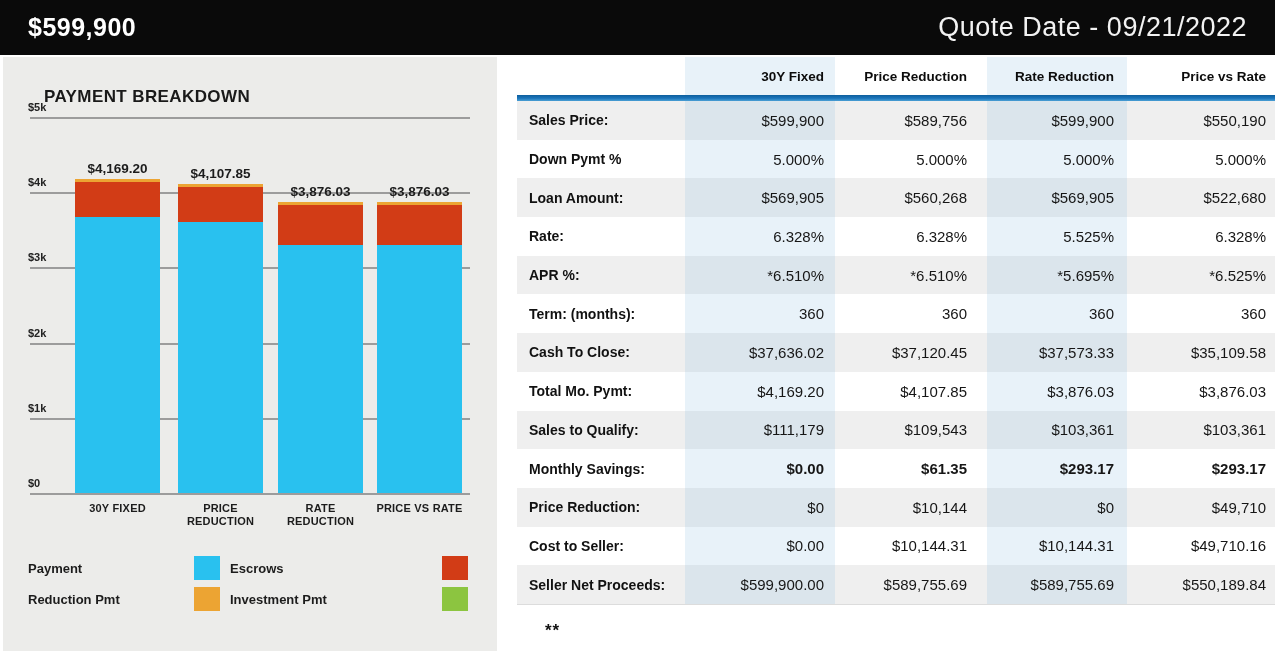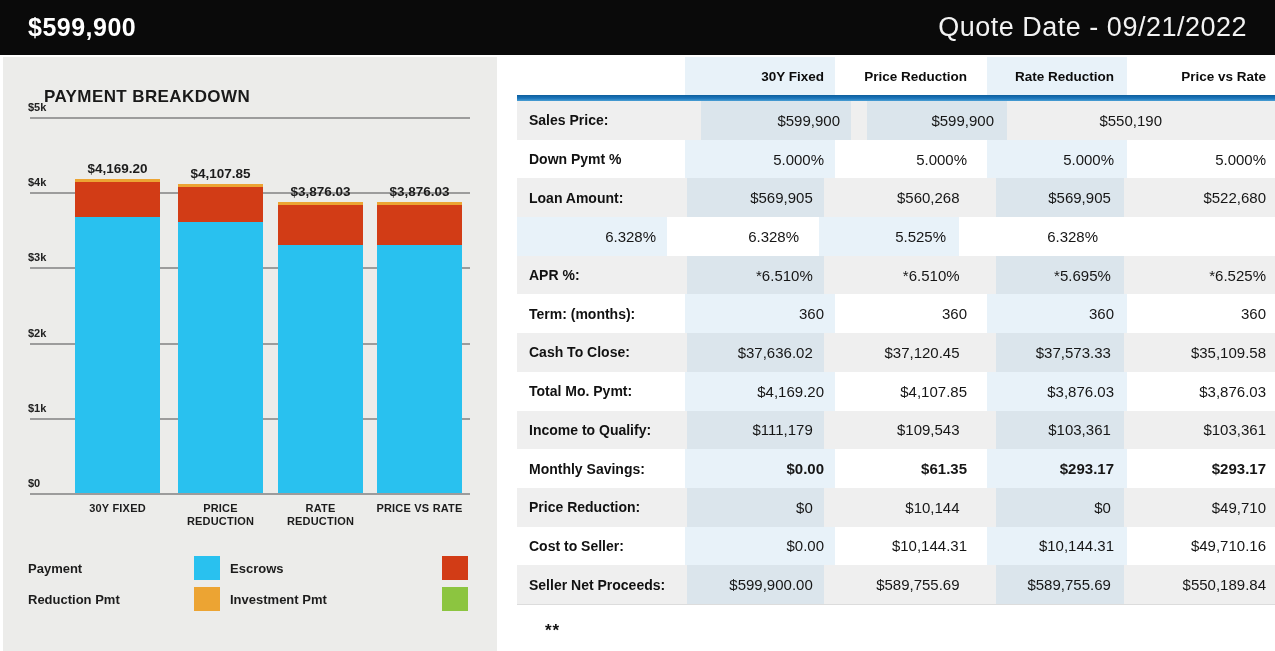--- a/index.html
+++ b/index.html
@@ -60,21 +60,21 @@
   .trow { display:flex; }
   .cell { height:38.7px; display:flex; align-items:center; }
   .c0 { width:168px; } .c1 { width:150px; } .c2 { width:152px; }
   .c3 { width:140px; } .c4 { width:148px; }
   .cell.lab { padding-left:12px; font-weight:bold; font-size:14px; color:#111; }
   .cell.val { justify-content:flex-end; font-size:15px; color:#161616; }
   .c1.val { padding-right:11px; } .c2.val { padding-right:20px; }
   .c3.val { padding-right:13px; } .c4.val { padding-right:9px; }
   .thead .cell { height:38px; font-weight:bold; font-size:13.5px; color:#0c0c0c; }
   .tint { background:rgba(148,196,226,0.22); }
-  .stripe { background:#efefef;gap:16px; }
+  .stripe { background:#efefef; }
   .blue-sep {
     height:6px;
     background:linear-gradient(180deg,#0d5e9c 0%,#1b75bb 55%,#4b9fd4 100%);
   }
   .ctable { border-bottom:1px solid #dcdcdc; }
   .neg { color:var(--neg,#d60000); font-weight:bold; }
   .pos { color:var(--pos,#2b9e3f); font-weight:bold; }
   .footnote { margin:16px 0 0 28px; font-size:17px; font-weight:bold; color:#111; letter-spacing:1px; }
 </style>
 </head>
@@ -149,38 +149,40 @@
         <div class="cell c0 lab"></div>
         <div class="cell c1 val tint">30Y Fixed</div>
         <div class="cell c2 val">Price Reduction</div>
         <div class="cell c3 val tint">Rate Reduction</div>
         <div class="cell c4 val">Price vs Rate</div>
       </div>
       <div class="blue-sep"></div>
       <div class="trow stripe">
         <div class="cell c0 lab">Sales Price:</div>
         <div class="cell c1 val tint">$599,900</div>
+        <div class="cell c2 val">$589,756</div>
         <div class="cell c3 val tint">$599,900</div>
         <div class="cell c4 val">$550,190</div>
       </div>
       <div class="trow">
         <div class="cell c0 lab">Down Pymt %</div>
         <div class="cell c1 val tint">5.000%</div>
         <div class="cell c2 val">5.000%</div>
         <div class="cell c3 val tint">5.000%</div>
         <div class="cell c4 val">5.000%</div>
       </div>
       <div class="trow stripe">
         <div class="cell c0 lab">Loan Amount:</div>
         <div class="cell c1 val tint">$569,905</div>
         <div class="cell c2 val">$560,268</div>
         <div class="cell c3 val tint">$569,905</div>
         <div class="cell c4 val">$522,680</div>
       </div>
       <div class="trow">
+        <div class="cell c0 lab">Rate:</div>
         <div class="cell c1 val tint">6.328%</div>
         <div class="cell c2 val">6.328%</div>
         <div class="cell c3 val tint">5.525%</div>
         <div class="cell c4 val">6.328%</div>
       </div>
       <div class="trow stripe">
         <div class="cell c0 lab">APR %:</div>
         <div class="cell c1 val tint">*6.510%</div>
         <div class="cell c2 val">*6.510%</div>
         <div class="cell c3 val tint">*5.695%</div>
@@ -201,21 +203,21 @@
         <div class="cell c4 val">$35,109.58</div>
       </div>
       <div class="trow">
         <div class="cell c0 lab">Total Mo. Pymt:</div>
         <div class="cell c1 val tint">$4,169.20</div>
         <div class="cell c2 val">$4,107.85</div>
         <div class="cell c3 val tint">$3,876.03</div>
         <div class="cell c4 val">$3,876.03</div>
       </div>
       <div class="trow stripe">
-        <div class="cell c0 lab">Income to Qualify:</div>
+        <div class="cell c0 lab">Sales to Qualify:</div>
         <div class="cell c1 val tint">$111,179</div>
         <div class="cell c2 val">$109,543</div>
         <div class="cell c3 val tint">$103,361</div>
         <div class="cell c4 val">$103,361</div>
       </div>
       <div class="trow">
         <div class="cell c0 lab">Monthly Savings:</div>
         <div class="cell c1 val tint neg">$0.00</div>
         <div class="cell c2 val pos">$61.35</div>
         <div class="cell c3 val tint pos">$293.17</div>

